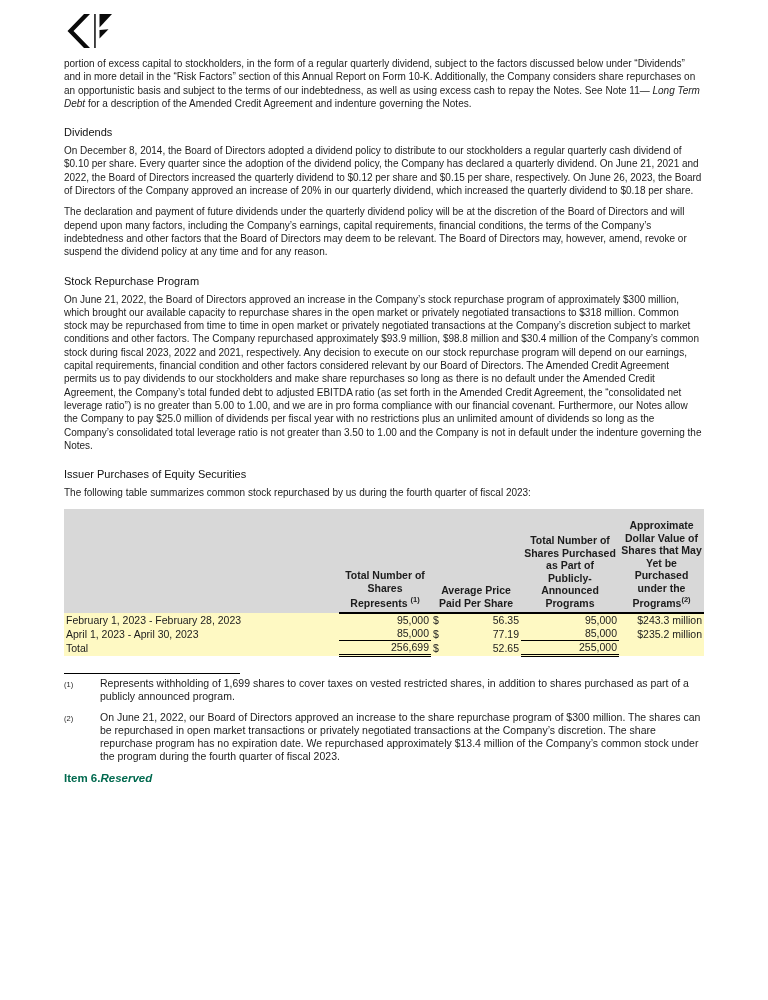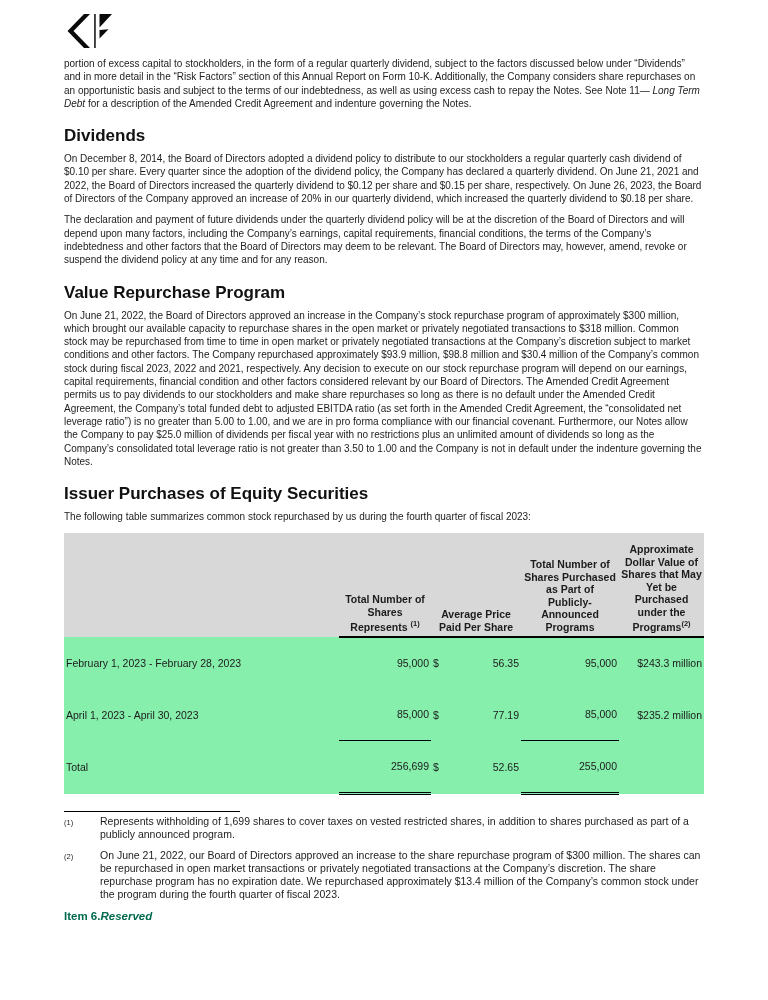--- a/index.html
+++ b/index.html
@@ -16,22 +16,22 @@
 
   .logo { height: 34px; margin-bottom: 9px; }
 
   p.body-text {
     font-size: 10px;
     line-height: 13.3px;
     margin-bottom: 7px;
     text-align: left;
   }
   h3.doc-heading {
-    font-size: 17px;
-    font-weight: bold;
+    font-size: 11px;
+    font-weight: normal;
     margin-top: 16px;
     margin-bottom: 6px;
     color: #111;
   }
 
   
   table.repurchase {
     width: 640px;
     border-collapse: collapse;
     margin-top: 10px;
@@ -40,22 +40,22 @@
   table.repurchase thead th {
     background: #d8d8d8;
     font-weight: bold;
     vertical-align: bottom;
     text-align: center;
     line-height: 12.5px;
     padding: 10px 2px 3px 2px;
   }
   table.repurchase thead th.u { border-bottom: 2px solid #000; }
   table.repurchase tbody td {
-    background: #86efac;
-    padding: 19px 2px;
+    background: #fef9c3;
+    padding: 0 2px;
     vertical-align: middle;
     line-height: 13px;
   }
   .c-period  { width: 275px; }
   .c-shares  { width: 92px; }
   .c-cur     { width: 18px; }
   .c-price   { width: 72px; }
   .c-program { width: 98px; }
   .c-value   { width: 85px; }
   td.t-period { text-align: left; padding-left: 4px; }
@@ -119,21 +119,21 @@
         <path d="M35.5 16 L44.5 15.2 L35.5 24.5 Z" fill="#0a0a0a"></path>
       </svg>
     </div>
 
     <p class="body-text"><span>portion of excess capital to stockholders, in the form of a regular quarterly dividend, subject to the factors discussed below under “Dividends” and in more detail in the “Risk Factors” section of this Annual Report on Form 10-K. Additionally, the Company considers share repurchases on an opportunistic basis and subject to the terms of our indebtedness, as well as using excess cash to repay the Notes. See Note 11— </span><em>Long Term Debt</em><span> for a description of the Amended Credit Agreement and indenture governing the Notes.</span></p>
 
     <h3 class="doc-heading">Dividends</h3>
     <p class="body-text">On December 8, 2014, the Board of Directors adopted a dividend policy to distribute to our stockholders a regular quarterly cash dividend of $0.10 per share. Every quarter since the adoption of the dividend policy, the Company has declared a quarterly dividend. On June 21, 2021 and 2022, the Board of Directors increased the quarterly dividend to $0.12 per share and $0.15 per share, respectively. On June 26, 2023, the Board of Directors of the Company approved an increase of 20% in our quarterly dividend, which increased the quarterly dividend to $0.18 per share.</p>
     <p class="body-text" style="margin-top:8px">The declaration and payment of future dividends under the quarterly dividend policy will be at the discretion of the Board of Directors and will depend upon many factors, including the Company’s earnings, capital requirements, financial conditions, the terms of the Company’s indebtedness and other factors that the Board of Directors may deem to be relevant. The Board of Directors may, however, amend, revoke or suspend the dividend policy at any time and for any reason.</p>
 
-    <h3 class="doc-heading">Value Repurchase Program</h3>
+    <h3 class="doc-heading">Stock Repurchase Program</h3>
     <p class="body-text">On June 21, 2022, the Board of Directors approved an increase in the Company’s stock repurchase program of approximately $300 million, which brought our available capacity to repurchase shares in the open market or privately negotiated transactions to $318 million. Common stock may be repurchased from time to time in open market or privately negotiated transactions at the Company’s discretion subject to market conditions and other factors. The Company repurchased approximately $93.9 million, $98.8 million and $30.4 million of the Company’s common stock during fiscal 2023, 2022 and 2021, respectively. Any decision to execute on our stock repurchase program will depend on our earnings, capital requirements, financial condition and other factors considered relevant by our Board of Directors. The Amended Credit Agreement permits us to pay dividends to our stockholders and make share repurchases so long as there is no default under the Amended Credit Agreement, the Company’s total funded debt to adjusted EBITDA ratio (as set forth in the Amended Credit Agreement, the “consolidated net leverage ratio”) is no greater than 5.00 to 1.00, and we are in pro forma compliance with our financial covenant. Furthermore, our Notes allow the Company to pay $25.0 million of dividends per fiscal year with no restrictions plus an unlimited amount of dividends so long as the Company’s consolidated total leverage ratio is not greater than 3.50 to 1.00 and the Company is not in default under the indenture governing the Notes.</p>
 
     <h3 class="doc-heading">Issuer Purchases of Equity Securities</h3>
     <p class="body-text">The following table summarizes common stock repurchased by us during the fourth quarter of fiscal 2023:</p>
 
     <table class="repurchase">
       <thead>
         <tr>
           <th class="c-period"></th>
           <th class="c-shares u"><span>Total Number of Shares Represents </span><sup>(1)</sup></th>

